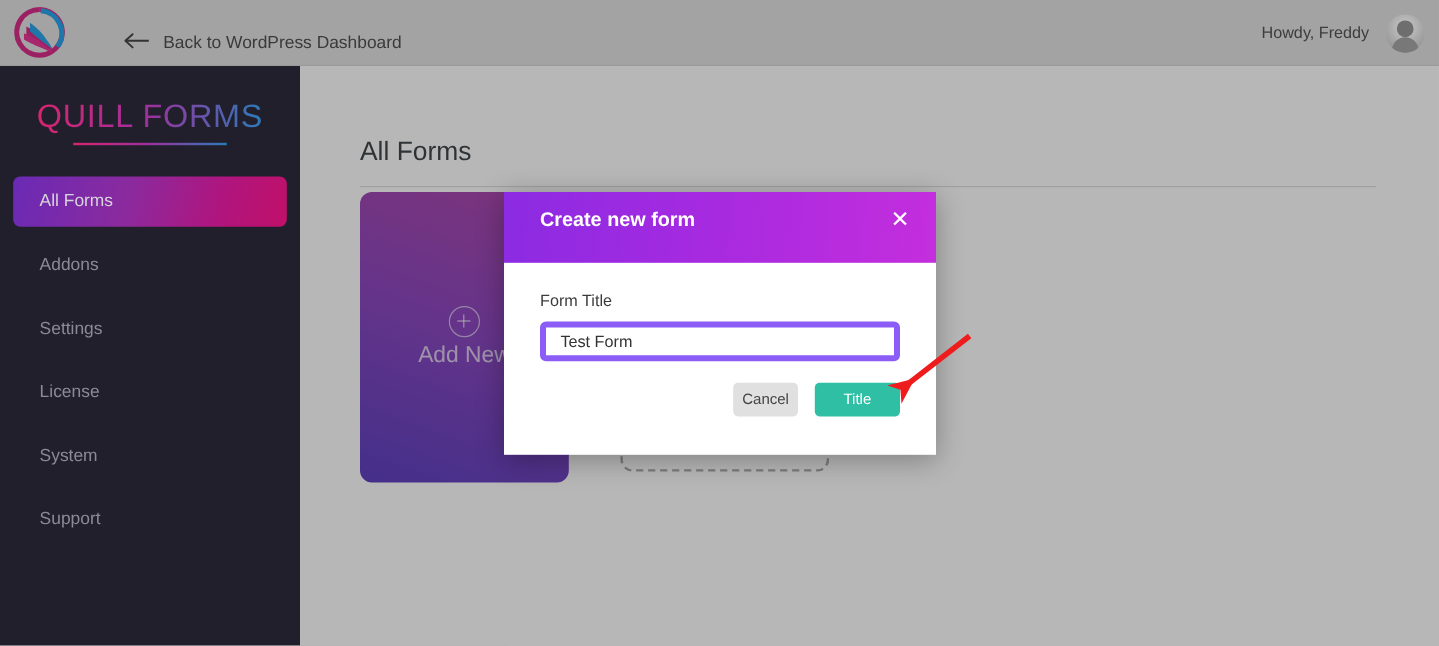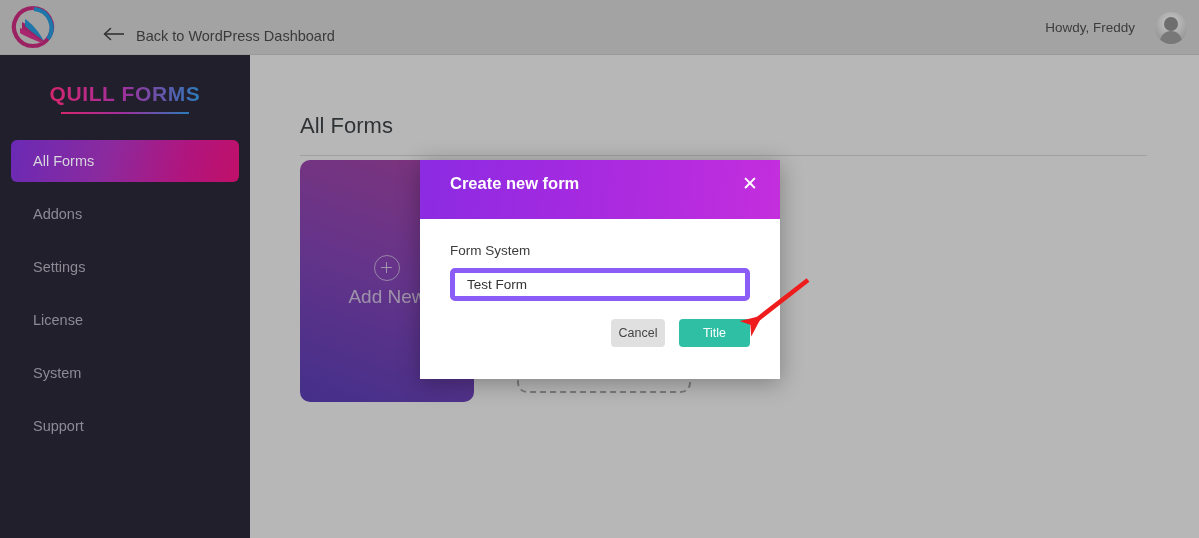--- a/index.html
+++ b/index.html
@@ -27,21 +27,21 @@
   }
   #back-link {
     position: absolute; left: 103px; top: 8px; height: 55px;
     display: flex; align-items: center; gap: 11px;
     color: #3a3a3a; font-size: 14.5px; text-decoration: none;
     cursor: pointer;
   }
   #back-arrow { display: block; }
   #howdy {
     position: absolute; right: 12px; top: 0; height: 55px;
-    display: flex; align-items: center; gap: 20px;
+    display: flex; align-items: center; gap: 14px;
   }
   #howdy-text { font-size: 13.5px; color: #3d3d3d; }
   #avatar {
     width: 32px; height: 32px; border-radius: 50%;
     background: radial-gradient(circle at 50% 34%, #c9c9c9 0%, #b1b1b1 38%, #9a9a9a 70%, #8f8f8f 100%);
     position: relative; overflow: hidden; flex: none;
   }
   #avatar::before {
     content: ""; position: absolute; left: 9px; top: 5px;
     width: 14px; height: 14px; border-radius: 50%;
@@ -58,21 +58,21 @@
     position: absolute; left: 0; top: 55px;
     width: 250px; height: 483px;
     background: #211f2b;
     z-index: 4;
   }
   #brand {
     margin: 27px 0 0 0; text-align: center;
   }
   #brand-title {
     display: inline-block;
-    font-size: 21px; letter-spacing: 0.6px; font-weight: 700;
+    font-size: 27px; letter-spacing: 0.6px; font-weight: 400;
     background: linear-gradient(90deg, #d6256f 0%, #a02f9c 48%, #2b7bb9 100%);
     -webkit-background-clip: text; background-clip: text;
     -webkit-text-fill-color: transparent; color: transparent;
   }
   #brand-underline {
     width: 128px; height: 2px; margin: 6px auto 0;
     background: linear-gradient(90deg, #d6256f 0%, #a02f9c 48%, #2b7bb9 100%);
   }
   #nav { margin-top: 26px; }
   .nav-item {
@@ -272,21 +272,21 @@
 </div>
 
 <div id="overlay"></div>
 
 <div id="modal">
   <div id="modal-header">
     <span id="modal-title">Create new form</span>
     <span id="modal-close">✕</span>
   </div>
   <div id="modal-body">
-    <div id="form-title-label">Form System</div>
+    <div id="form-title-label">Form Title</div>
     <input id="form-title-input" type="text" value="Test Form" style="">
     <div id="modal-actions">
       <button class="modal-btn" id="cancel-button">Cancel</button>
       <button class="modal-btn" id="create-button">Title</button>
     </div>
   </div>
 </div>
 
 <div id="arrow-annotation">
   <svg width="80" height="70" viewBox="0 0 80 70" aria-hidden="true">

